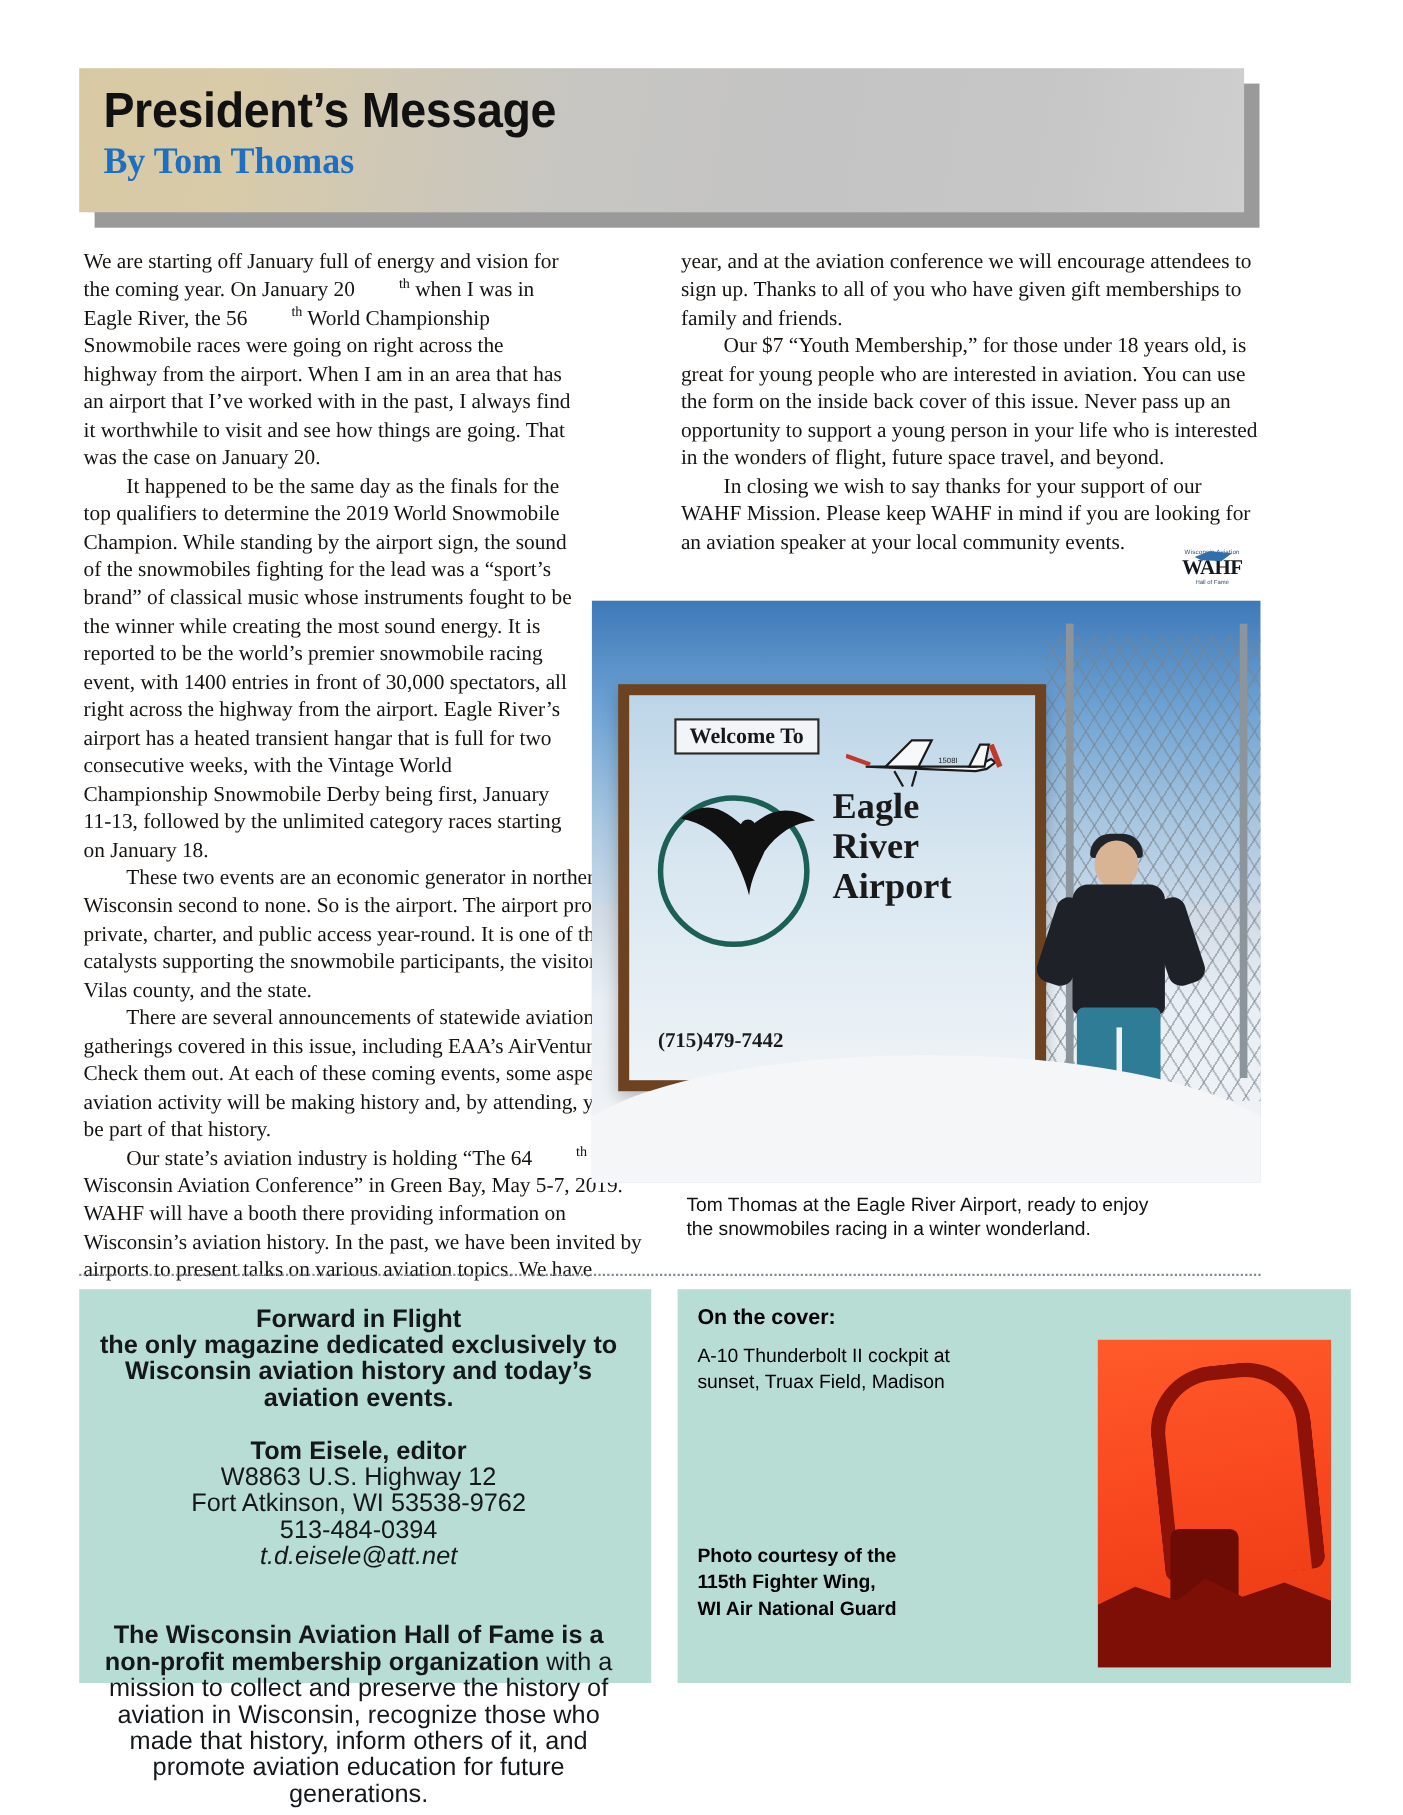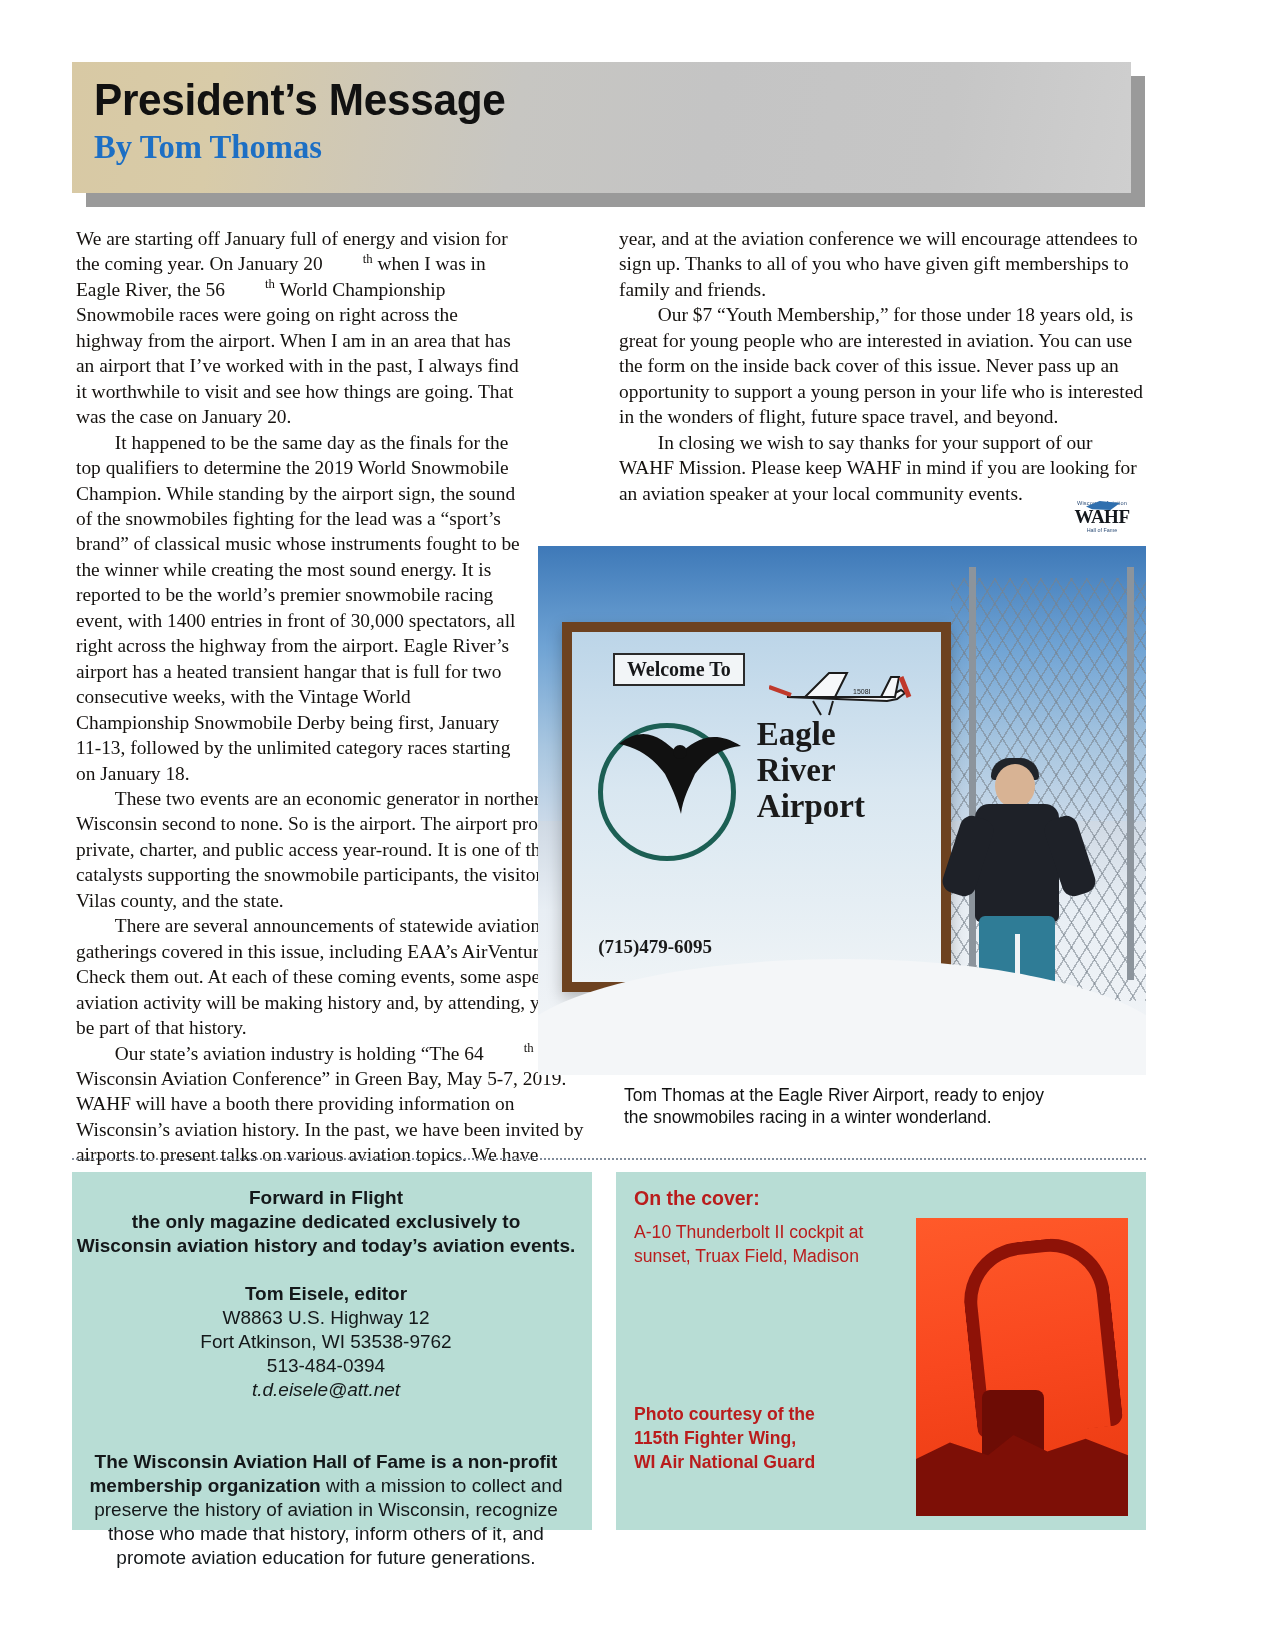--- a/index.html
+++ b/index.html
@@ -234,32 +234,32 @@
     position: absolute;
     background: #b8ddd5;
     box-sizing: border-box;
   }
   .box-left {
     left: 72px; top: 1172px;
     width: 520px; height: 358px;
     padding: 14px 16px 0 4px;
     text-align: center;
     font-family: "Liberation Sans", sans-serif;
-    font-size: 19px;
+    font-size: 23px;
     line-height: 24px;
     color: #14181a;
   }
   .box-right {
     left: 616px; top: 1172px;
-    width: 530px; height: 358px;
+    width: 612px; height: 358px;
     padding: 14px 18px 0 18px;
     font-family: "Liberation Sans", sans-serif;
     font-size: 17.6px;
     line-height: 24px;
-    color: #b91c1c;
+    color: #000000;
   }
   .b { font-weight: bold; }
   .i { font-style: italic; }
   .spacer-line { height: 24px; }
 
   .cover-img {
     position: absolute;
     right: 18px;
     top: 46px;
     width: 212px;
@@ -407,21 +407,21 @@
                  C80 86, 74 96, 72 112 C68 96, 62 84, 56 72 C44 56, 30 46, 10 42 Z" fill="#111111"></path>
         <circle cx="71" cy="50" r="7" fill="#111111"></circle>
       </svg>
 
       <div class="sign-text">
         <div>Eagle</div>
         <div>River</div>
         <div>Airport</div>
       </div>
 
-      <div class="sign-phone">(715)479-6095</div>
+      <div class="sign-phone">(715)479-7442</div>
     </div>
   </div>
 
   <div class="person">
     <div class="hat"></div>
     <div class="head"></div>
     <div class="torso"></div>
     <div class="armL"></div>
     <div class="armR"></div>
     <div class="legs"></div>

